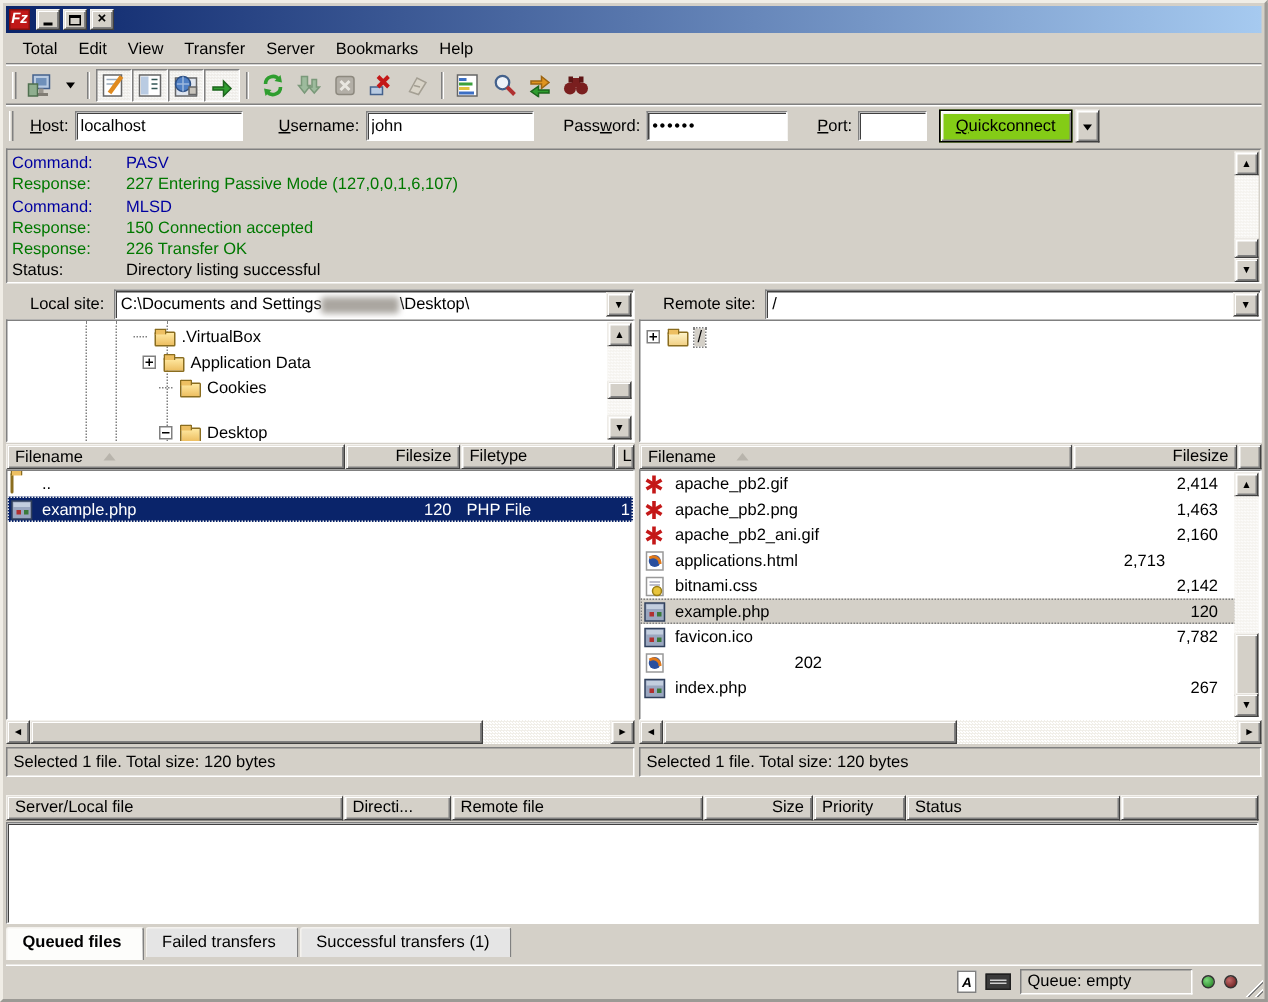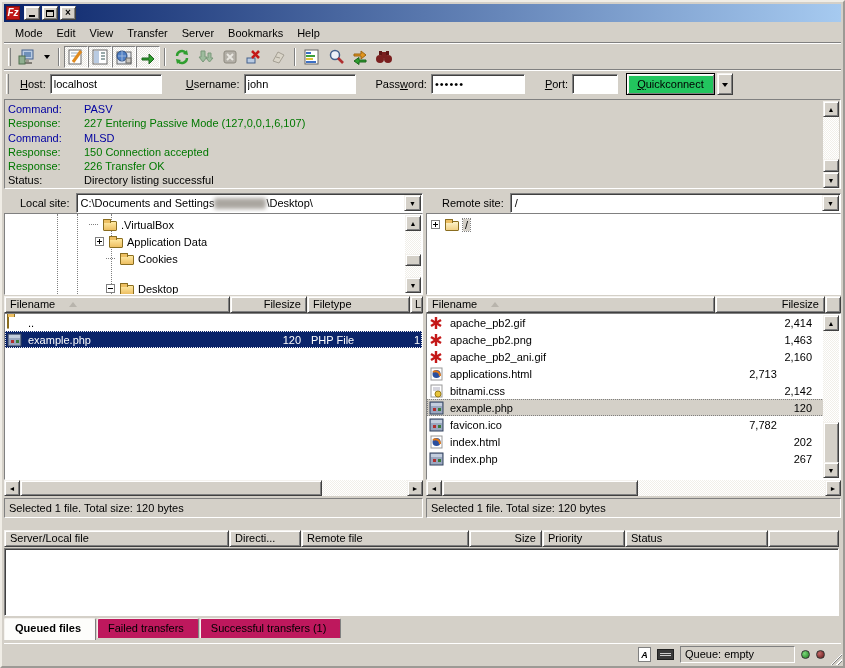--- a/index.html
+++ b/index.html
@@ -45,21 +45,21 @@
   .dd-arrow { width:0; height:0; border:3.5px solid transparent; border-top:4px solid #000; margin-top:4px; }
 
   
   .qcbar { position:absolute; left:2px; top:68px; right:2px; height:28px; display:flex; align-items:center; }
   .qc-grip { width:3px; height:20px; border-left:1px solid #fff; border-right:1px solid #808080; margin:0 5px 0 2px; }
   .qc-label { margin:0 4px 0 6px; }
   .qc-label u { text-decoration:underline; }
   .qc-input { height:20px; font-family:inherit; font-size:11px; padding:1px 3px; outline:none;
       border:1px solid #808080; border-bottom-color:#fff; border-right-color:#fff;
       box-shadow: inset 1px 1px 0 #404040; background:#fff; }
-  .qc-btn { height:22px; padding:0 10px; margin-left:8px; font-size:11px; background:#22c55e;
+  .qc-btn { height:22px; padding:0 10px; margin-left:8px; font-size:11px; background:#84cc16;
       border:1px solid #000; box-shadow: inset 1px 1px 0 #fff, inset -1px -1px 0 #808080, inset 2px 2px 0 #f4f2ee; }
   .qc-dd { width:16px; height:22px; margin-left:2px; display:flex; align-items:center; justify-content:center; }
 
   
   .log { position:absolute; left:2px; top:97px; right:2px; height:90px; }
   .log-inner { position:absolute; inset:0; padding:2px 18px 2px 3px; overflow:hidden; line-height:14.3px; }
   .log-line { white-space:nowrap; }
   .log-label { display:inline-block; width:76px; }
   .lt-command { color:#0000a0; }
   .lt-response { color:#007800; }
@@ -118,21 +118,21 @@
   .statuspanel { position:absolute; top:496px; height:20px; border:1px solid #fff; border-top-color:#808080; border-left-color:#808080;
       display:flex; align-items:center; padding-left:4px; background:#d4d0c8; }
 
   
   .qheader { position:absolute; left:2px; top:528px; height:18px; right:4px; display:flex; }
   .qbody { position:absolute; left:2px; top:546px; height:68px; right:4px; background:#fff;
       border:1px solid #fff; border-top-color:#808080; border-left-color:#808080; box-shadow: inset 1px 1px 0 #404040; }
 
   
   .tabs { position:absolute; left:2px; top:616px; height:22px; display:flex; align-items:flex-start; gap:1px; }
-  .tab { height:20px; padding:3px 14px 0 10px; background:#be185d;
+  .tab { height:20px; padding:3px 14px 0 10px; background:#e5e5e5;
       border:1px solid #808080; border-top-color:#f4f2ee; border-left-color:#f4f2ee; border-bottom:none;
       border-radius:2px 2px 0 0; }
   .tab.active { background:#fdfdfb; font-weight:bold; height:22px; position:relative; z-index:2; }
 
   
   .statusbar { position:absolute; left:2px; right:2px; bottom:2px; height:21px; border-top:1px solid #fff;
       display:flex; align-items:center; justify-content:flex-end; padding-right:16px; gap:6px; }
   .dtype-icon { width:13px; height:15px; background:#fff; border:1px solid #808080; font-size:9px; font-weight:bold;
       text-align:center; line-height:14px; font-style:italic; }
   .badge-icon { width:17px; height:11px; background:#3a3a3a; border:1px solid #202020; display:flex; flex-direction:column; justify-content:center; gap:1px; padding:0 2px; }
@@ -160,21 +160,21 @@
       <span class="cbtn raised">
           <span class="g-max"></span>
         </span>
       <span class="cbtn raised">
           <span class="g-x">×</span>
         </span>
     </span>
   </div>
 
   <div class="menubar">
-    <span class="menu-item">Mode</span>
+    <span class="menu-item">Total</span>
     <span class="menu-item">Edit</span>
     <span class="menu-item">View</span>
     <span class="menu-item">Transfer</span>
     <span class="menu-item">Server</span>
     <span class="menu-item">Bookmarks</span>
     <span class="menu-item">Help</span>
   </div>
   <div class="groove" style="top:40px"></div>
 
   <div class="toolbar">
@@ -491,31 +491,30 @@
       <div class="frow" style="top:102px">
         <span class="ficon">
             <svg width="15" height="14">
               <rect x="1" y="1" width="13" height="12" fill="#9aa7c0" stroke="#30405c"></rect>
               <rect x="2" y="2" width="11" height="3" fill="#c3cede"></rect>
               <rect x="4" y="7" width="3" height="3" fill="#b03030"></rect>
               <rect x="9" y="7" width="3" height="3" fill="#3a7a3a"></rect>
             </svg>
           </span>
         <span class="cell" style="width:264px">favicon.ico</span>
-        <span class="cell" style="width:108px; text-align:center">7,782</span>
+        <span class="cell" style="width:108px; text-align:right">7,782</span>
       </div>
       <div class="frow" style="top:119px">
         <span class="ficon">
             <svg width="15" height="14">
               <rect x="2" y="1" width="11" height="12" fill="#fff" stroke="#999"></rect>
               <circle cx="7.5" cy="7" r="4" fill="#2a4f9e"></circle>
               <path d="M4 5 A4.5 4.5 0 0 1 11 9" fill="none" stroke="#e07818" stroke-width="2"></path>
             </svg>
           </span>
-        <span class="cell" style="width:264px">index.html</span>
         <span class="cell" style="width:108px; text-align:right">202</span>
       </div>
       <div class="frow" style="top:136px">
         <span class="ficon">
             <svg width="15" height="14">
               <rect x="1" y="1" width="13" height="12" fill="#9aa7c0" stroke="#30405c"></rect>
               <rect x="2" y="2" width="11" height="3" fill="#c3cede"></rect>
               <rect x="4" y="7" width="3" height="3" fill="#b03030"></rect>
               <rect x="9" y="7" width="3" height="3" fill="#3a7a3a"></rect>
             </svg>
@@ -548,21 +547,21 @@
     </div>
   <div class="statuspanel" style="left:424px; width:415px">
       <span>Selected 1 file. Total size: 120 bytes</span>
     </div>
 
   <div class="qheader">
     <span class="hcell raised" style="width:225px"><span>Server/Local file</span></span>
     <span class="hcell raised" style="width:72px"><span>Directi...</span></span>
     <span class="hcell raised" style="width:168px"><span>Remote file</span></span>
     <span class="hcell raised num" style="width:73px"><span>Size</span></span>
-    <span class="hcell raised" style="width:83px"><span>Priority</span></span>
+    <span class="hcell raised" style="width:62px"><span>Priority</span></span>
     <span class="hcell raised" style="width:143px"><span>Status</span></span>
     <span class="hcell raised" style="flex:1"></span>
   </div>
   <div class="qbody"></div>
 
   <div class="tabs">
     <span class="tab active">Queued files</span>
     <span class="tab">Failed transfers</span>
     <span class="tab">Successful transfers (1)</span>
   </div>

